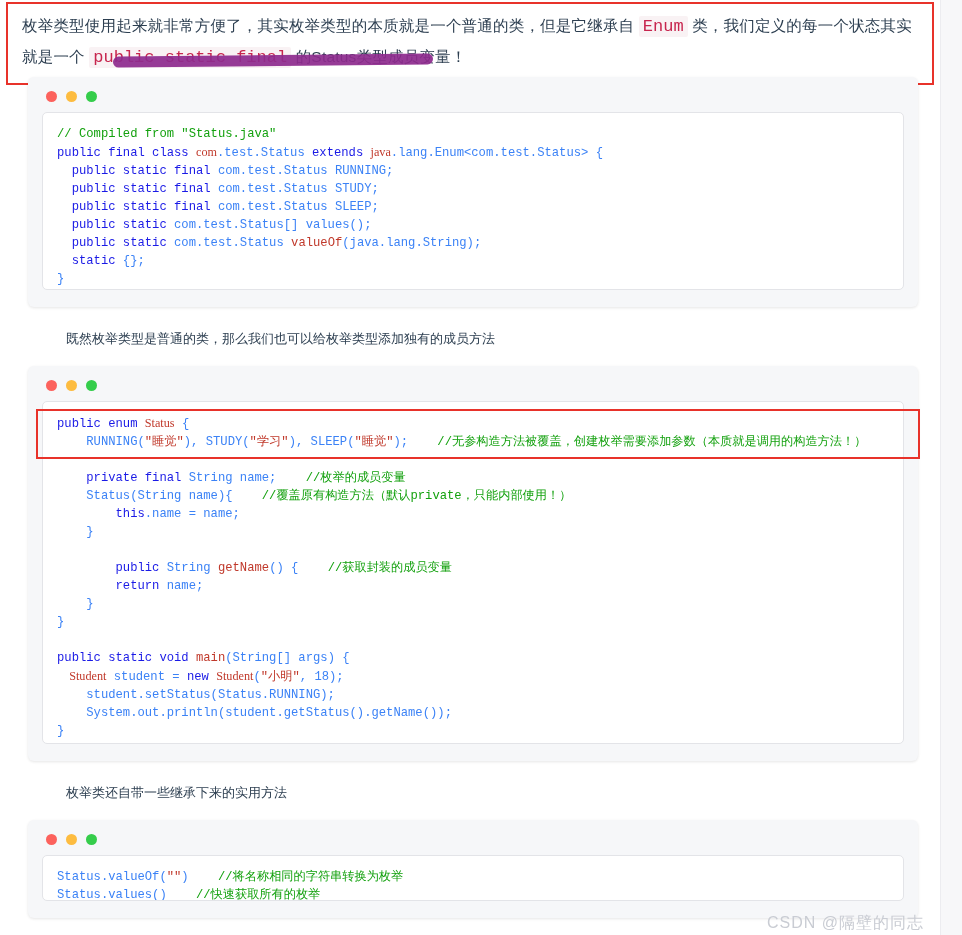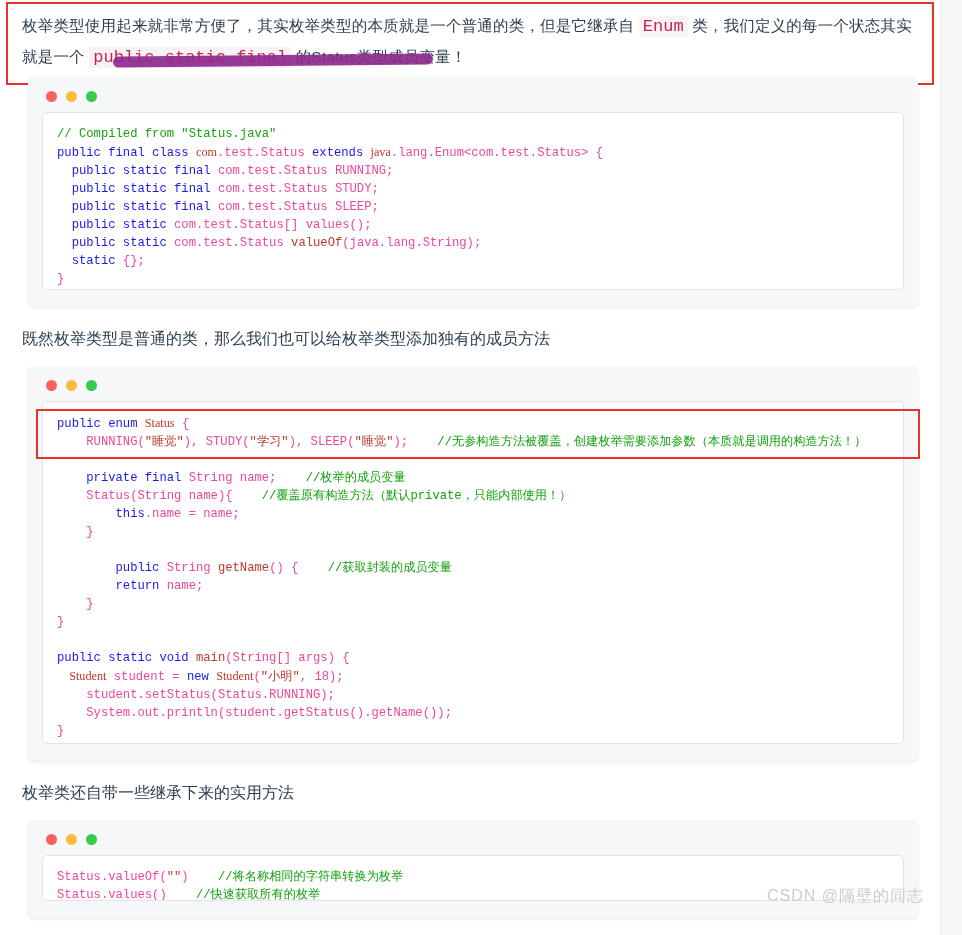--- a/index.html
+++ b/index.html
@@ -60,23 +60,24 @@
     width: 320px; height: 11px;
     background: #8d2a8d;
     border-radius: 6px;
     opacity: .92;
     transform: rotate(-0.6deg);
   }
 
   
   .body-para {
     position: absolute;
-    font-size: 16px;
+    font-size: 13px;
     line-height: 24px;
     color: #2c3e50;
+    margin-left: 44px;
   }
 
   
   .codeblock {
     position: absolute;
     background: #f6f7f9;
     border-radius: 6px;
     box-shadow: 0 1px 3px rgba(0,0,0,.10);
     padding: 12px 14px 14px 14px;
   }
@@ -99,33 +100,33 @@
     font-size: 12.2px;
     line-height: 18px;
     color: #24292e;
     white-space: pre;
   }
   pre.code .kw  { color: #1a1ae6; text-align: center; }
   pre.code .cls { color: #c0392b; font-family: Liberation Serif, serif; }
   pre.code .fn  { color: #c0392b; }
   pre.code .cm  { color: #13a10e; }
   pre.code .str { color: #c0392b; }
-  pre.code .pl  { color: #ec4899; }
+  pre.code .pl  { color: #3b82f6; }
 
   
   .code-redbox {
     position: absolute;
     border: 2px solid #e8322a;
     pointer-events: none;
   }
 
   
   .watermark {
     position: absolute;
-    right: 16px; bottom: 28px;
+    right: 16px; bottom: 1px;
     font-size: 16px;
     color: #c9ccd3;
     letter-spacing: 1px;
     user-select: none;
   }
 </style>
 </head>
 <body>
 
 <div class="page">

